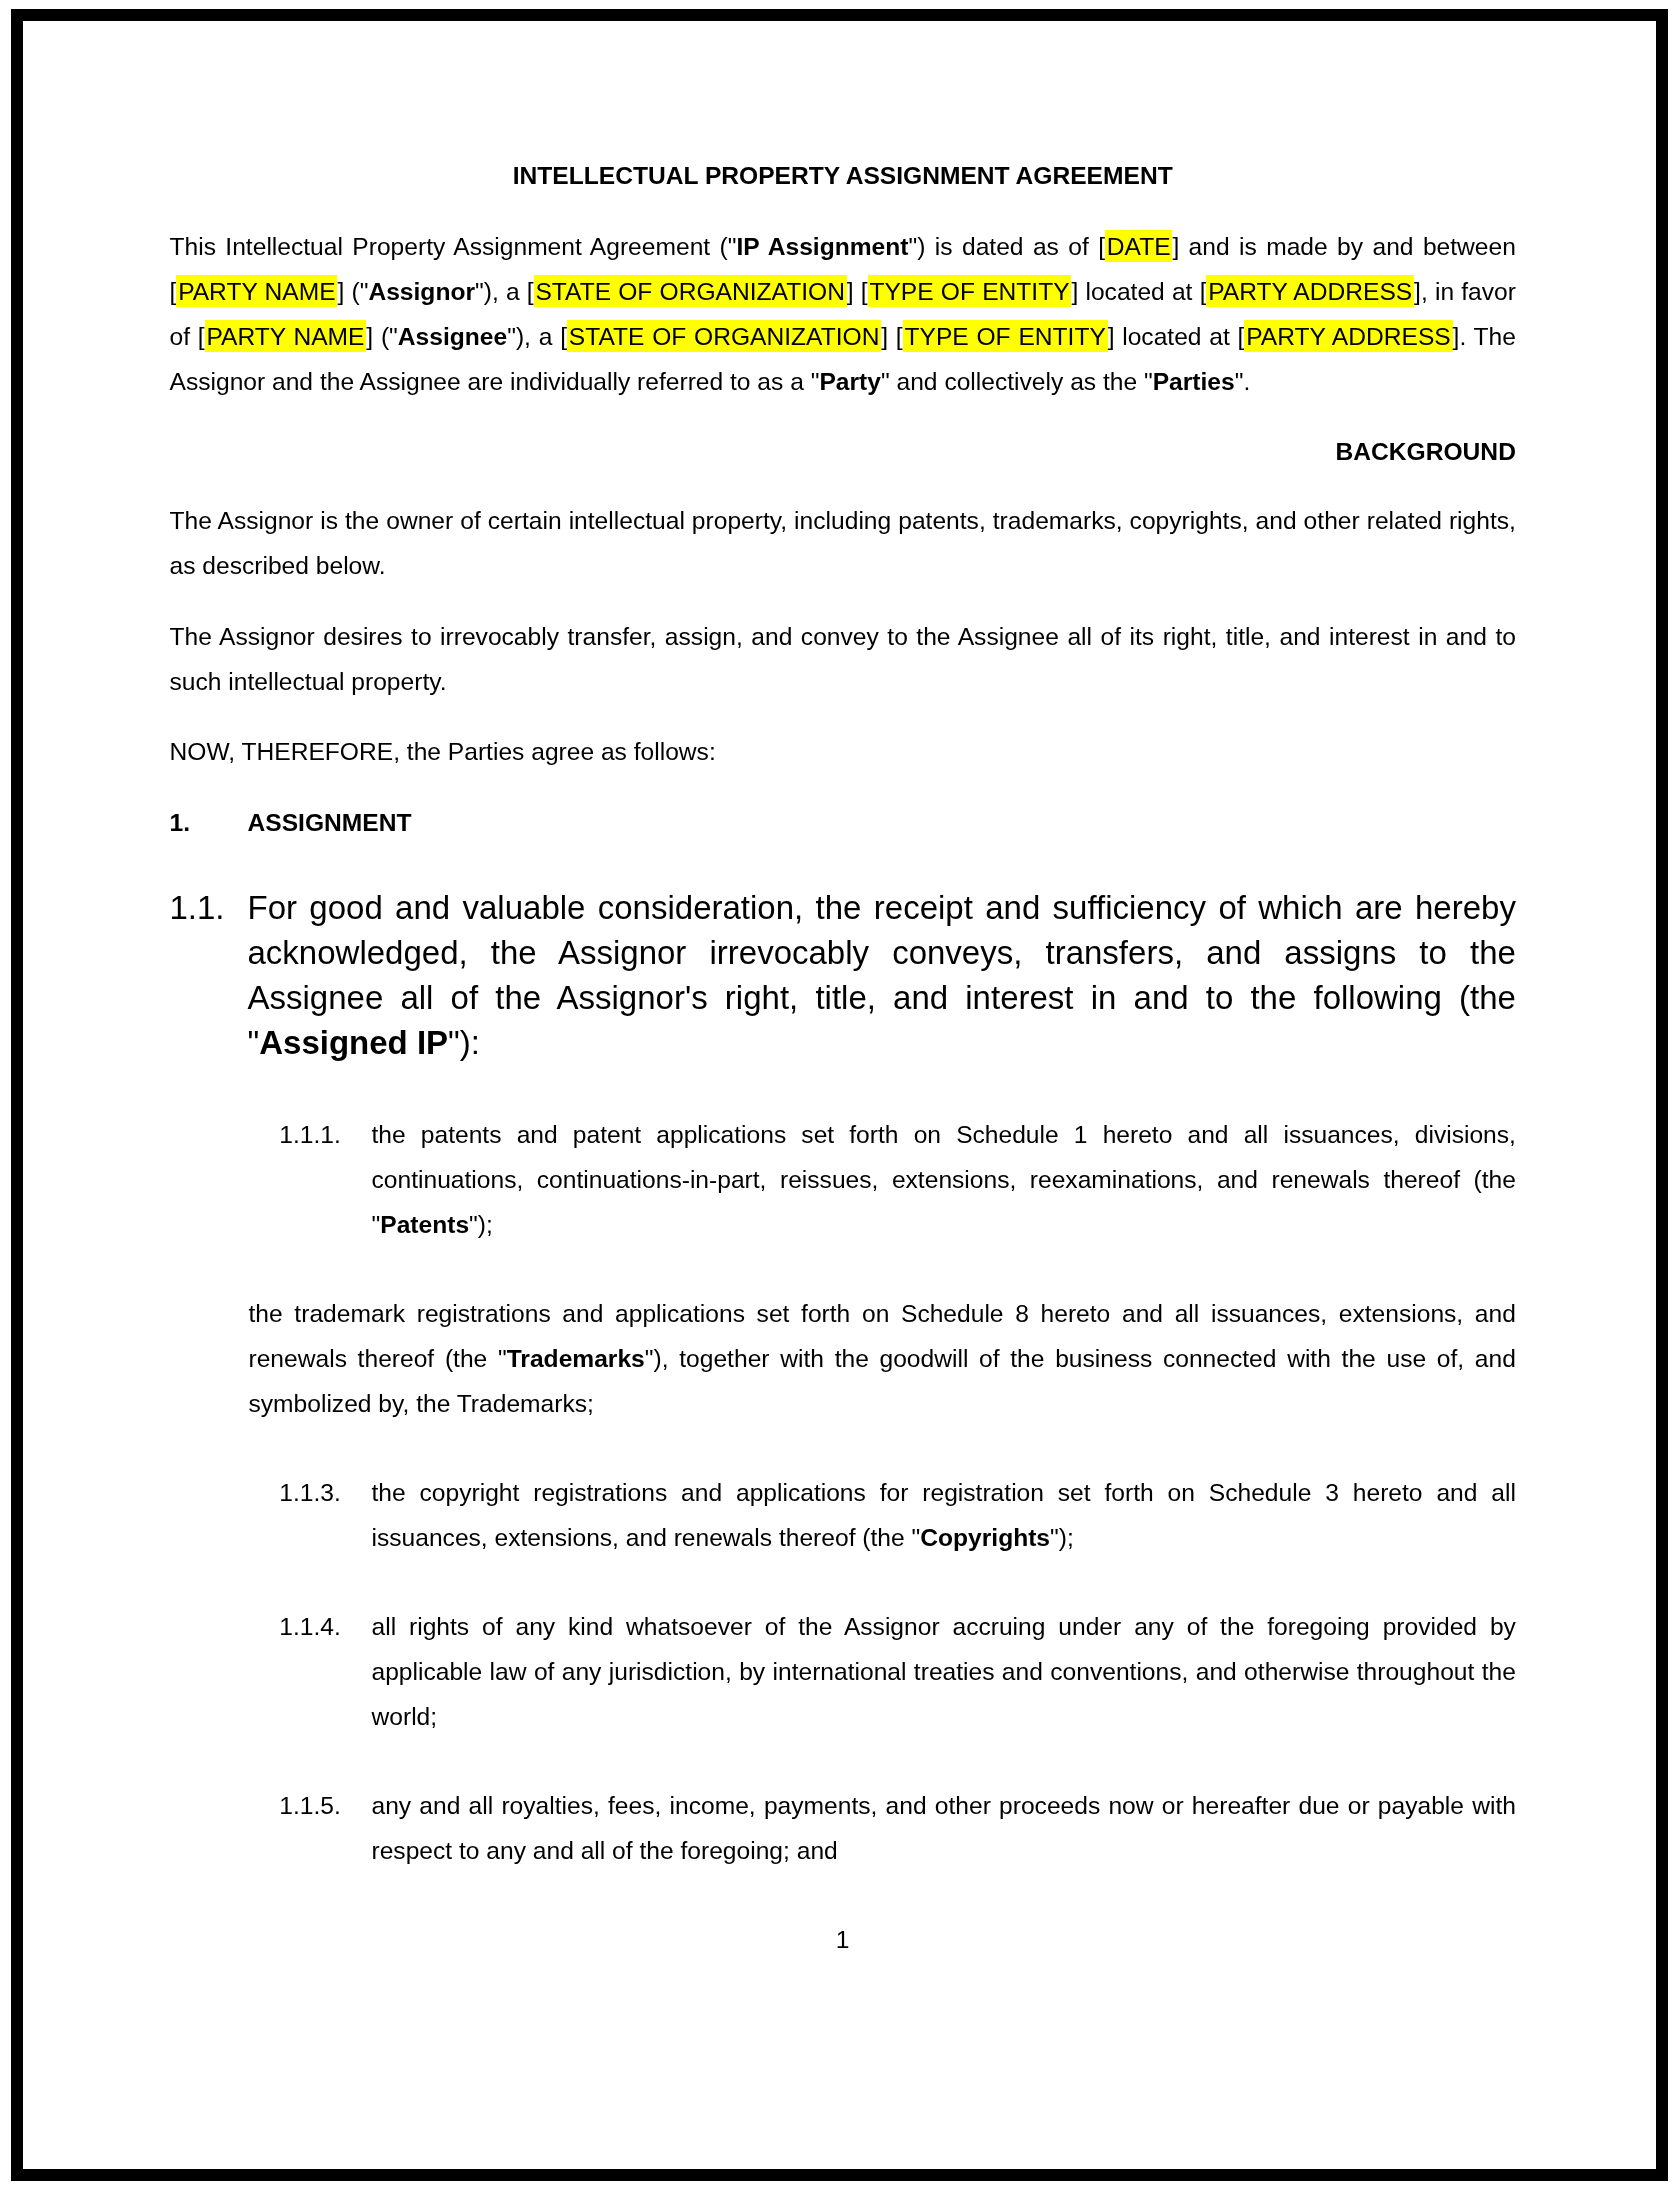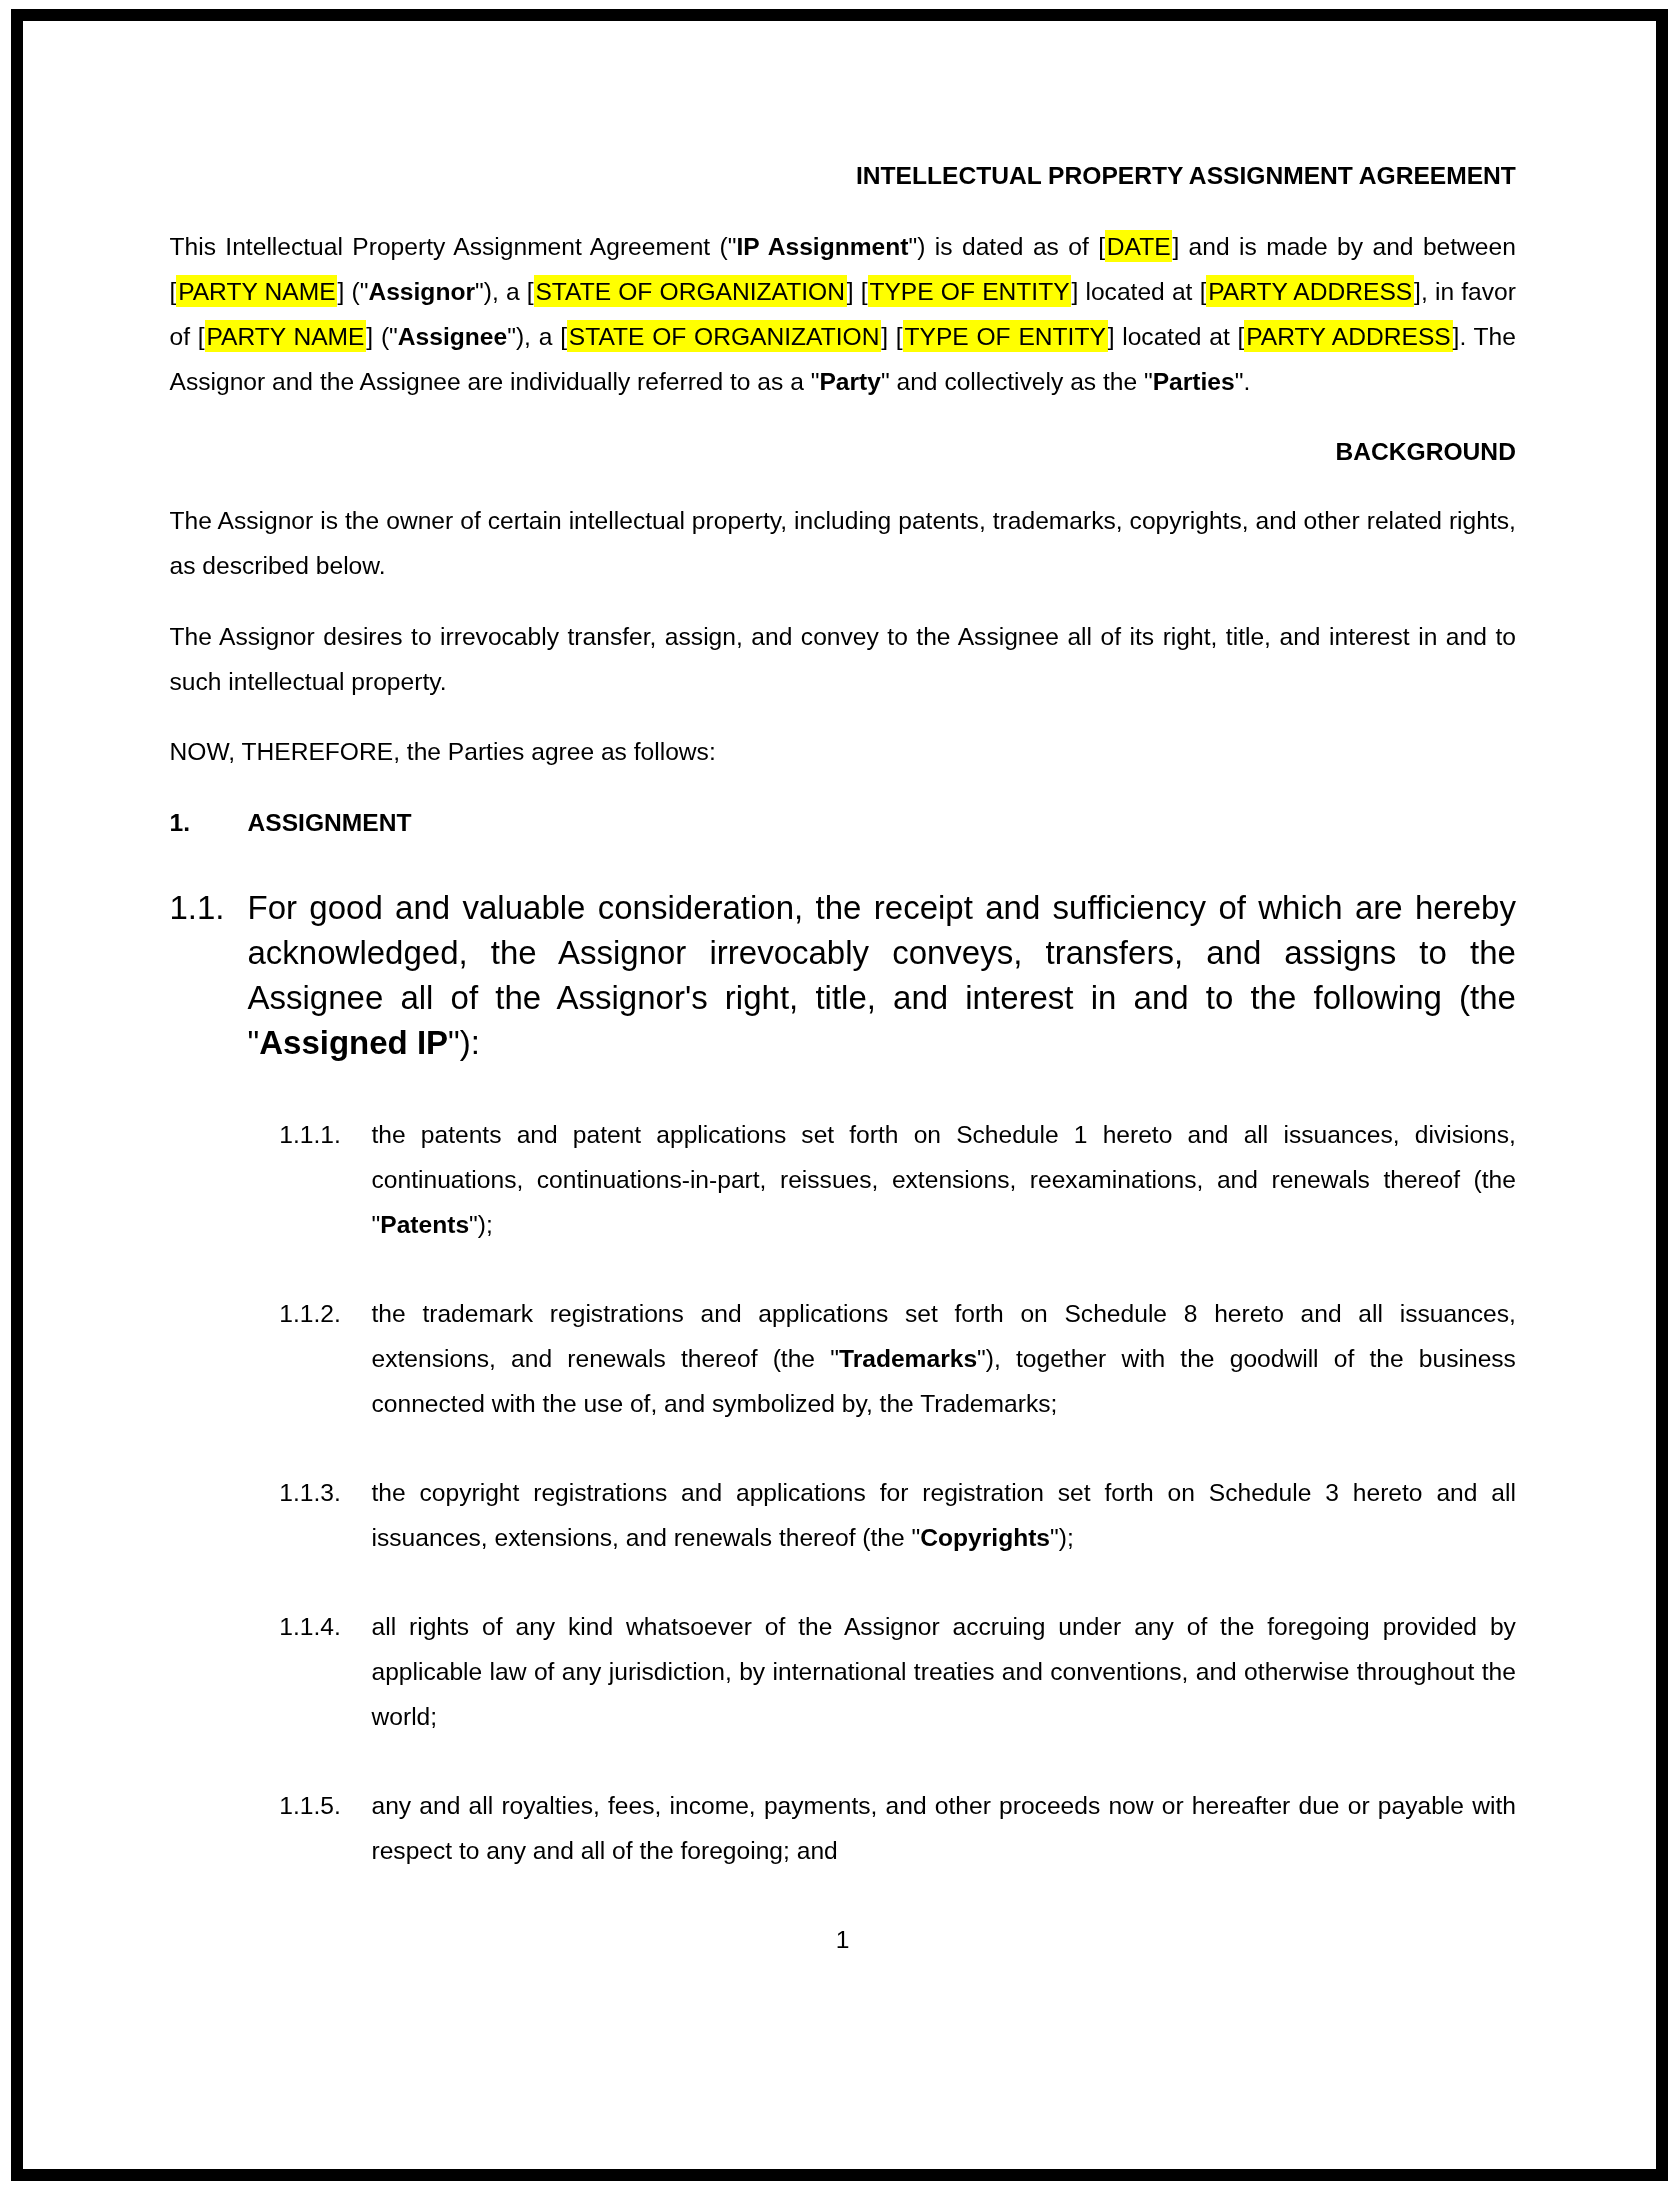--- a/index.html
+++ b/index.html
@@ -16,21 +16,21 @@
     position: absolute;
     left: 10.5px; top: 8.8px; right: 6.1px; bottom: 14px;
     border: 12.3px solid #000000;
     background: #ffffff;
     padding: 132px 140px 35px 147px;
     overflow: hidden;
   }
   .doc-title {
     font-size: 24.6px; line-height: 45px;
     font-weight: bold;
-    text-align: right;
+    text-align: center;
     margin: 0 0 26px 0;
   }
   .para {
     font-size: 24.6px; line-height: 45px;
     text-align: justify;
     margin: 0 0 25.5px 0;
   }
   .sec-heading {
     font-size: 24.6px; line-height: 45px;
     font-weight: bold;
@@ -88,21 +88,20 @@
       </div>
       <div class="item-l1">
         <span class="num">1.1.</span>
         <div class="item-body"><span>For good and valuable consideration, the receipt and sufficiency of which are hereby acknowledged, the Assignor irrevocably conveys, transfers, and assigns to the Assignee all of the Assignor's right, title, and interest in and to the following (the "</span><span class="bold">Assigned IP</span><span>"):</span></div>
       </div>
       <div class="item-l2">
         <span class="num">1.1.1.</span>
         <div class="item-body"><span>the patents and patent applications set forth on Schedule 1 hereto and all issuances, divisions, continuations, continuations-in-part, reissues, extensions, reexaminations, and renewals thereof (the "</span><span class="bold">Patents</span><span>");</span></div>
       </div>
       <div class="item-l2">
-        <span class="num">1.1.2.</span>
         <div class="item-body"><span>the trademark registrations and applications set forth on Schedule 8 hereto and all issuances, extensions, and renewals thereof (the "</span><span class="bold">Trademarks</span><span>"), together with the goodwill of the business connected with the use of, and symbolized by, the Trademarks;</span></div>
       </div>
       <div class="item-l2">
         <span class="num">1.1.3.</span>
         <div class="item-body"><span>the copyright registrations and applications for registration set forth on Schedule 3 hereto and all issuances, extensions, and renewals thereof (the "</span><span class="bold">Copyrights</span><span>");</span></div>
       </div>
       <div class="item-l2">
         <span class="num">1.1.4.</span>
         <div class="item-body"><span>all rights of any kind whatsoever of the Assignor accruing under any of the foregoing provided by applicable law of any jurisdiction, by international treaties and conventions, and otherwise throughout the world;</span></div>
       </div>

